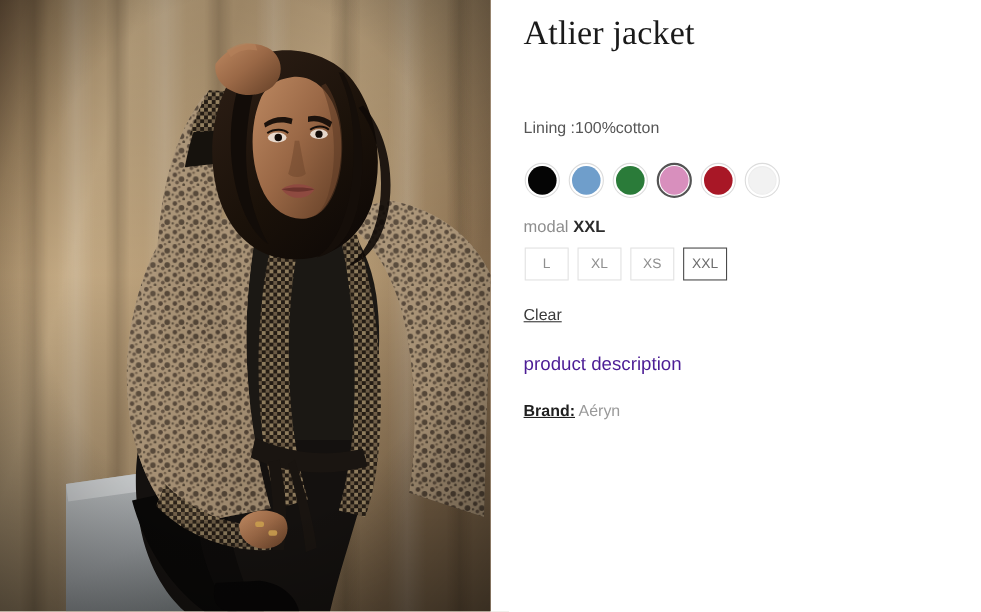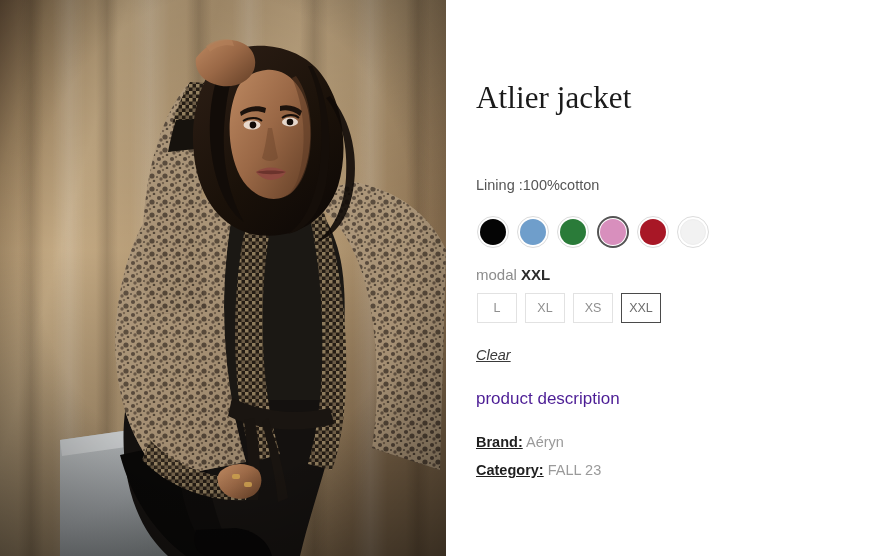--- a/index.html
+++ b/index.html
@@ -13,21 +13,20 @@
     background: #ffffff;
     font-family: "Liberation Sans", sans-serif;
   }
 
   .page {
     position: relative;
     width: 892px;
     height: 556px;
     display: flex;
     background: #ffffff;
-    align-items: center;
   }
 
   
   .gallery {
     position: relative;
     width: 446px;
     height: 556px;
     flex: 0 0 446px;
     overflow: hidden;
     background: #8a6b4a;
@@ -126,21 +125,20 @@
   }
 
   .clear-link {
     display: inline-block;
     font-size: 14.5px;
     line-height: 20px;
     color: #3a3a3a;
     text-decoration: underline;
     margin: 0 0 23px 0;
     cursor: pointer;
-    font-style: italic;
   }
 
   .section-heading {
     font-size: 17px;
     line-height: 22px;
     color: #4c1d95;
     font-weight: 400;
     margin: 0 0 22px 0;
   }
 
@@ -390,19 +388,15 @@
     </div>
 
     <a class="clear-link" href="#">Clear</a>
 
     <h2 class="section-heading">product description</h2>
 
     <p class="meta-line">
       <span class="meta-key">Brand:</span>
       <span>Aéryn</span>
     </p>
-    <p class="meta-line">
-      <span class="meta-key">Category:</span>
-      <span>FALL 23</span>
-    </p>
 
   </div>
 </div>
 
 </body></html>

